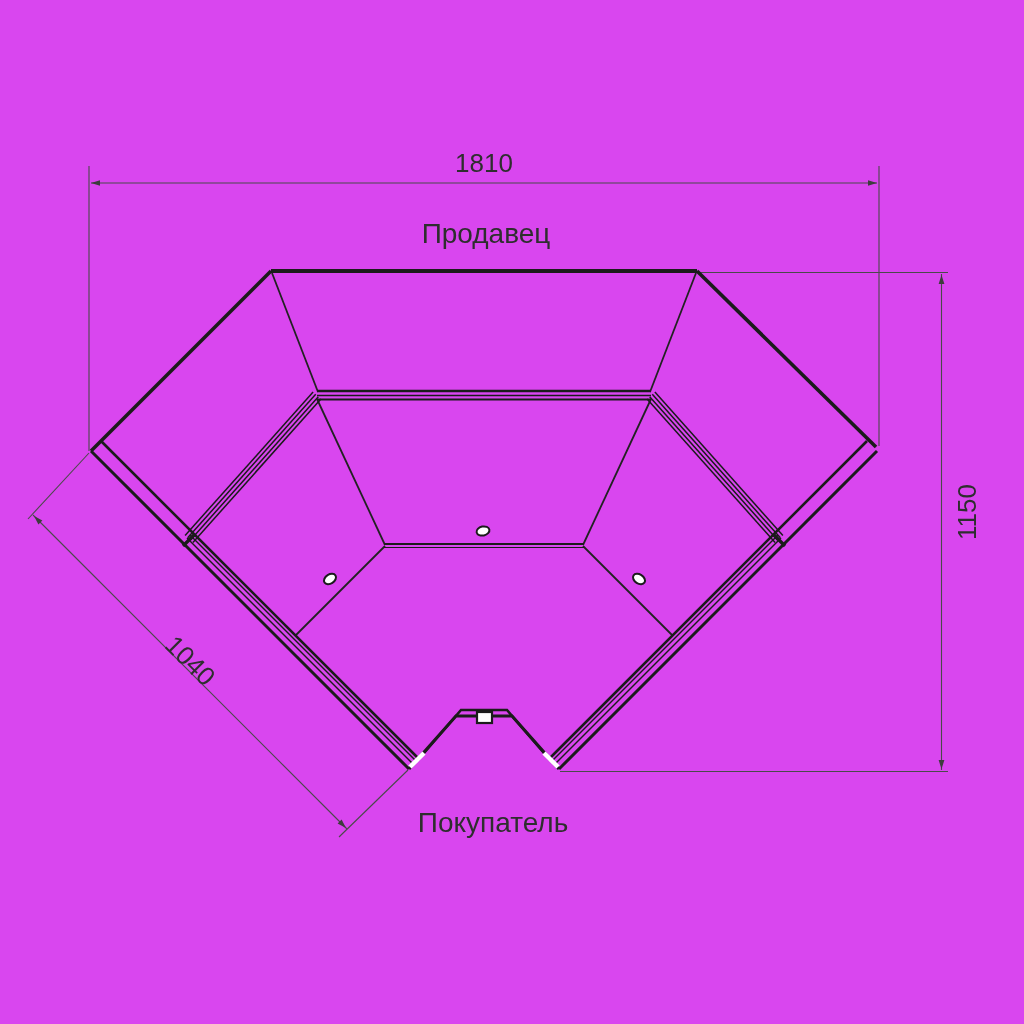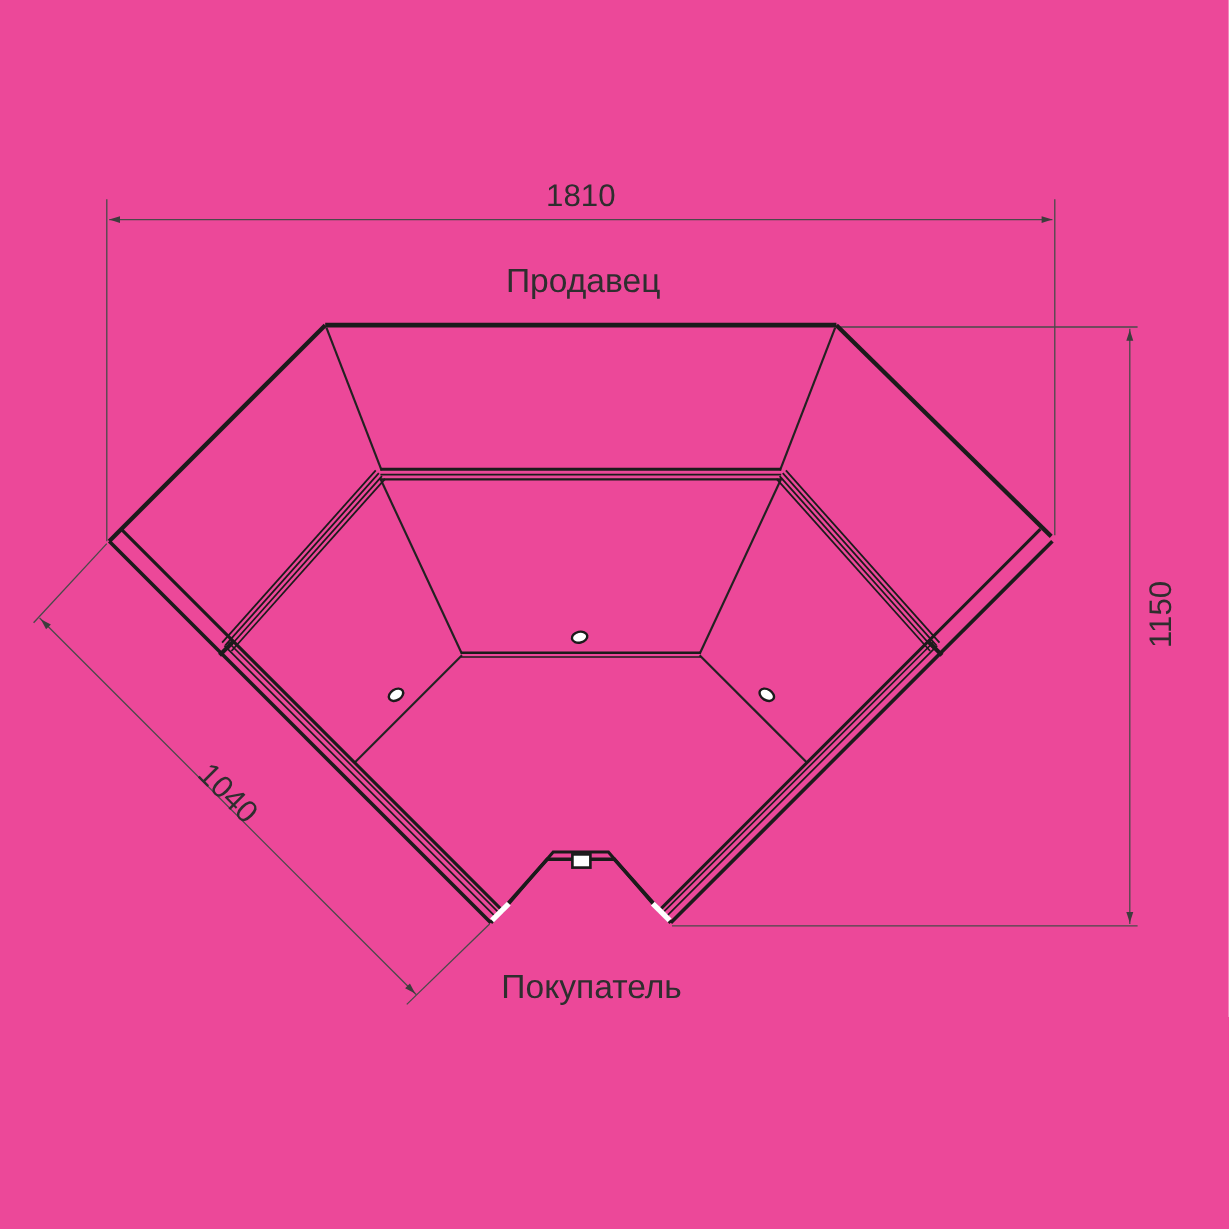--- a/index.html
+++ b/index.html
@@ -4,21 +4,21 @@
 <style>
   html, body {
     margin: 0;
     padding: 0;
     background: #ffffff;
   }
   .page {
     position: relative;
     width: 1024px;
     height: 1024px;
-    background: #ec4899;
+    background: #d946ef;
     overflow: hidden;
   }
   svg { display: block; }
   .label {
     font-family: "Liberation Sans", "DejaVu Sans", sans-serif;
     fill: #2e2e2e;
   }
   .lbl-big   { font-size: 28px; }
   .lbl-dim   { font-size: 26px; }
 </style>

